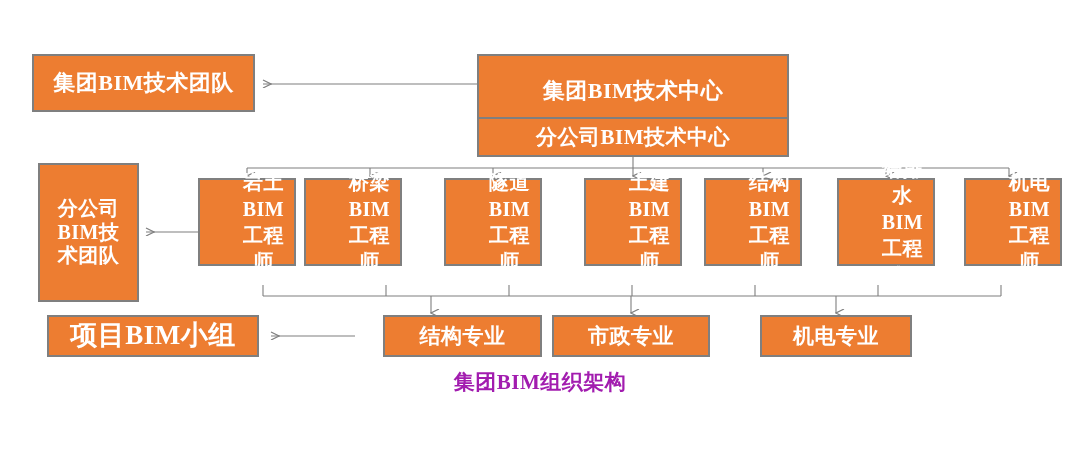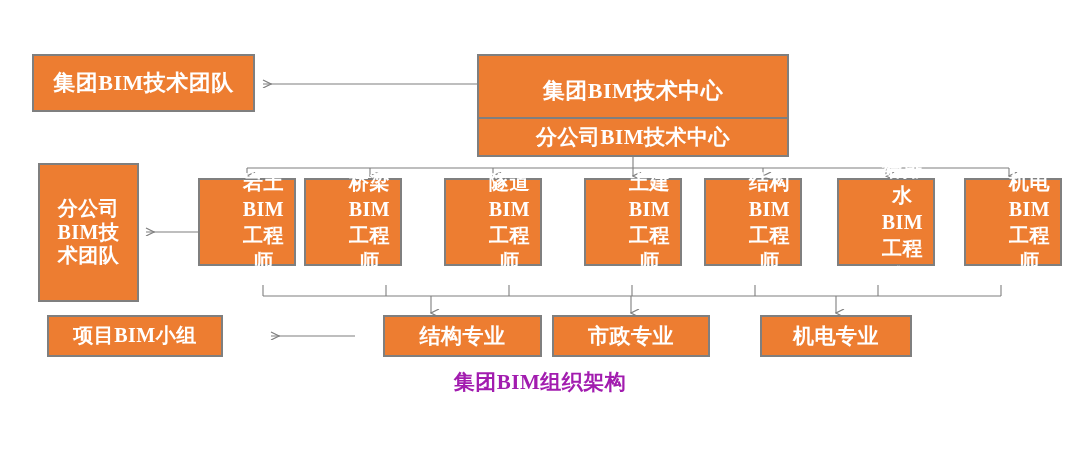--- a/index.html
+++ b/index.html
@@ -52,21 +52,21 @@
     font-size: 20px;
     padding-left: 33px;
   }
   .eng .label { line-height: 1.32; }
 
   .spec {
     top: 315px;
     height: 42px;
     font-size: 21px;
   }
-  .n-project-group { left: 47px; top: 315px; width: 176px; height: 42px; font-size: 20px; }
+  .n-project-group { left: 47px; top: 315px; width: 212px; height: 42px; font-size: 27px; }
   .n-spec-0 { left: 355px; width: 159px; margin-left: 28px; }
   .n-spec-1 { left: 552px; width: 158px; }
   .n-spec-2 { left: 760px; width: 152px; }
 
   
   #wires {
     position: absolute;
     left: 0; top: 0;
     width: 1080px;
     height: 469px;

